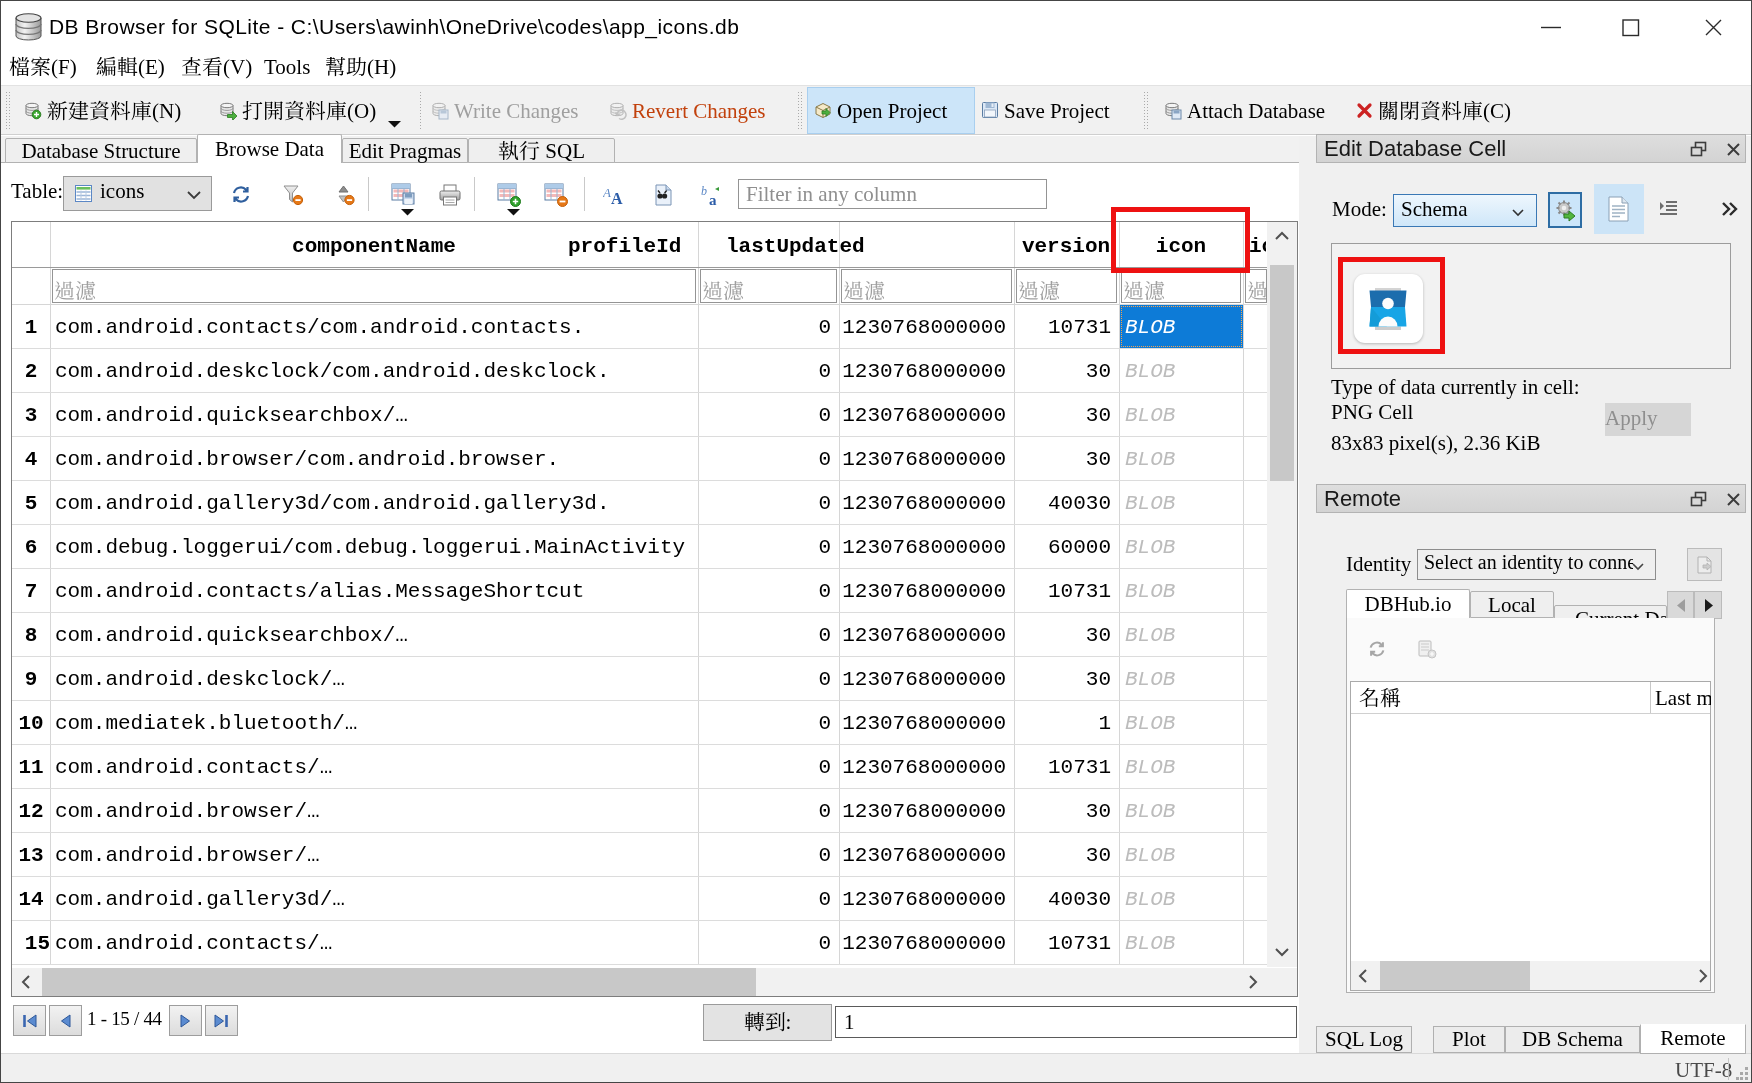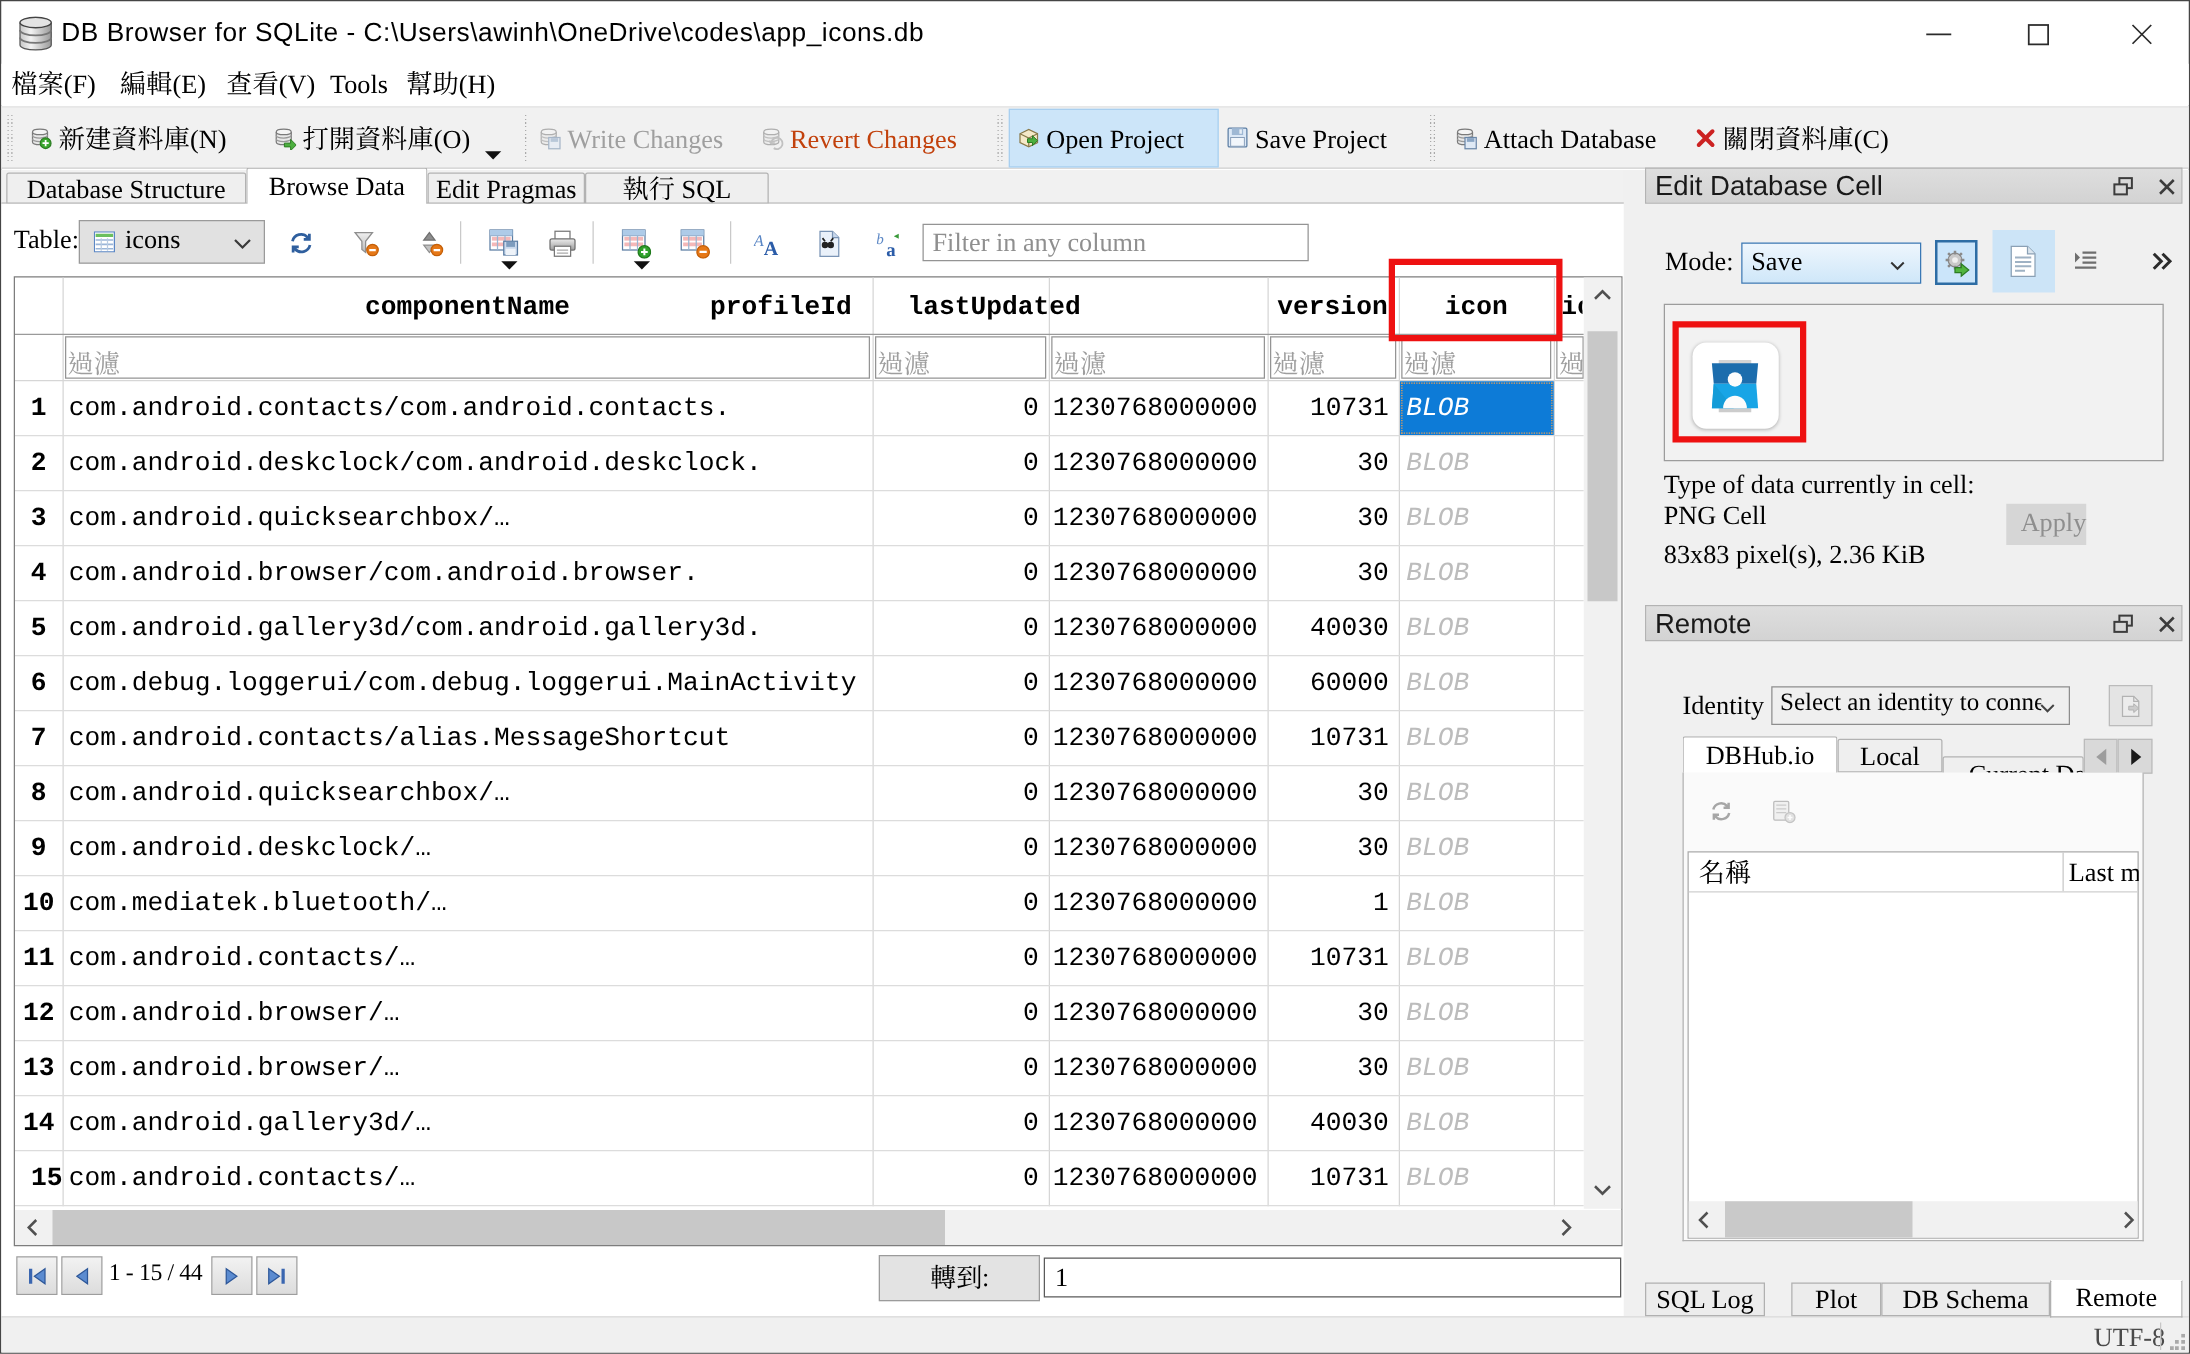--- a/index.html
+++ b/index.html
@@ -485,21 +485,21 @@
     <svg class="abs" style="left:373px;top:6px" width="17" height="17" viewBox="0 0 17 17" fill="none" stroke="#3c3c3c" stroke-width="1.6">
       <rect x="5.5" y="1.5" width="10" height="8"></rect>
       <rect x="1.5" y="6.5" width="10" height="8" fill="#d8d8d8"></rect>
     </svg>
     <svg class="abs" style="left:409px;top:7px" width="15" height="15" viewBox="0 0 15 15" stroke="#3c3c3c" stroke-width="2">
       <path d="M2,2 l11,11 M13,2 l-11,11"></path>
     </svg>
   </div>
 <div class="abs" style="left:1331px;top:196px">Mode:</div>
 <div class="abs" style="left:1392px;top:193px;width:144px;height:33px;background:linear-gradient(#eef6fd,#cfe7f9);border:1px solid #3a78b5">
-<div class="abs" style="left:7px;top:2px">Save</div>
+<div class="abs" style="left:7px;top:2px">Schema</div>
 <svg class="abs" style="left:117px;top:13px" width="14" height="9">
       <path d="M2,2 l5,5 5,-5" fill="none" stroke="#333" stroke-width="1.6"></path>
     </svg>
   </div>
 <div class="abs" style="left:1547px;top:191px;width:34px;height:36px;background:#cbe5fa;border:2px solid #2e6da4">
 <svg class="abs" style="left:4px;top:5px" width="23" height="23" viewBox="0 0 23 23">
 <circle cx="10" cy="9" r="5.5" fill="#c9c9c9" stroke="#8a8a8a"></circle>
 <g stroke="#8a8a8a" stroke-width="2">
         <path d="M10,1.5 v3 M10,13.5 v3 M2.5,9 h3 M14.5,9 h3 M4.5,3.5 l2,2 M13.5,12.5 l2,2 M15.5,3.5 l-2,2 M6.5,12.5 l-2,2"></path>
       </g>
@@ -532,21 +532,21 @@
       <rect x="6" y="38.5" width="26" height="3.5" fill="#cccccc"></rect>
 <path d="M0.5,2.5 L37.5,2.5 L36,19 L2,19 z" fill="#1c6dad"></path>
 <path d="M2,19 L36,19 L37.5,38.5 L0.5,38.5 z" fill="#18a5e6"></path>
 <path d="M2,19 L18,38.5 L0.5,38.5 z" fill="#149cd8"></path>
 <circle cx="19" cy="15.5" r="5.8" fill="#fcfcfc"></circle>
 <path d="M9.5,38.5 a9.5,10 0 0 1 19,0 z" fill="#fcfcfc"></path>
     </svg>
   </div>
 <div class="abs" style="left:1330px;top:374px">Type of data currently in cell:</div>
 <div class="abs" style="left:1330px;top:399px">PNG Cell</div>
-<div class="abs" style="left:1604px;top:402px;width:64px;height:33px;background:#d6d6d6;text-align:right;line-height:31px;color:#8e8e8e">Apply</div>
+<div class="abs" style="left:1604px;top:402px;width:86px;height:33px;background:#d6d6d6;text-align:left;line-height:31px;color:#8e8e8e">Apply</div>
 <div class="abs" style="left:1330px;top:430px">83x83 pixel(s), 2.36 KiB</div>
 <div class="abs" style="left:1315px;top:483px;width:430px;height:29px;background:linear-gradient(#dedede,#d3d3d3);border:1px solid #b3b3b3">
     <div class="abs sans" style="left:7px;top:1px;font-size:22px;color:#191919">Remote</div>
     <svg class="abs" style="left:373px;top:6px" width="17" height="17" viewBox="0 0 17 17" fill="none" stroke="#3c3c3c" stroke-width="1.6">
       <rect x="5.5" y="1.5" width="10" height="8"></rect>
       <rect x="1.5" y="6.5" width="10" height="8" fill="#d8d8d8"></rect>
     </svg>
     <svg class="abs" style="left:409px;top:7px" width="15" height="15" viewBox="0 0 15 15" stroke="#3c3c3c" stroke-width="2">
       <path d="M2,2 l11,11 M13,2 l-11,11"></path>
     </svg>

